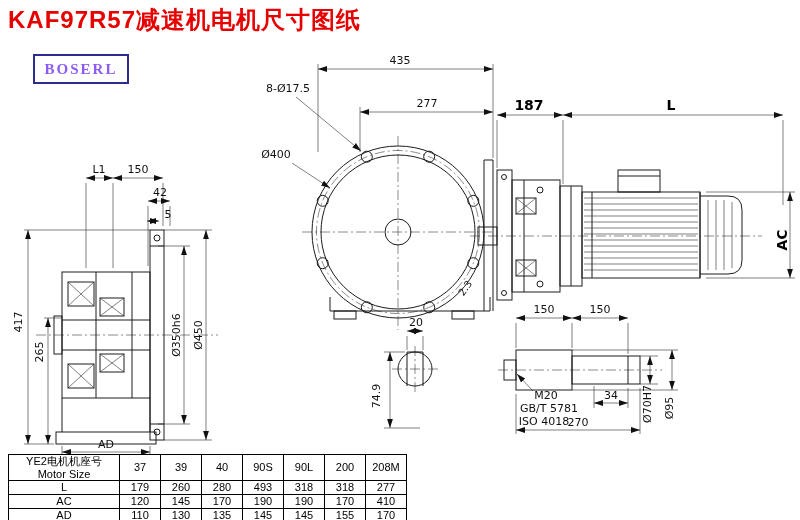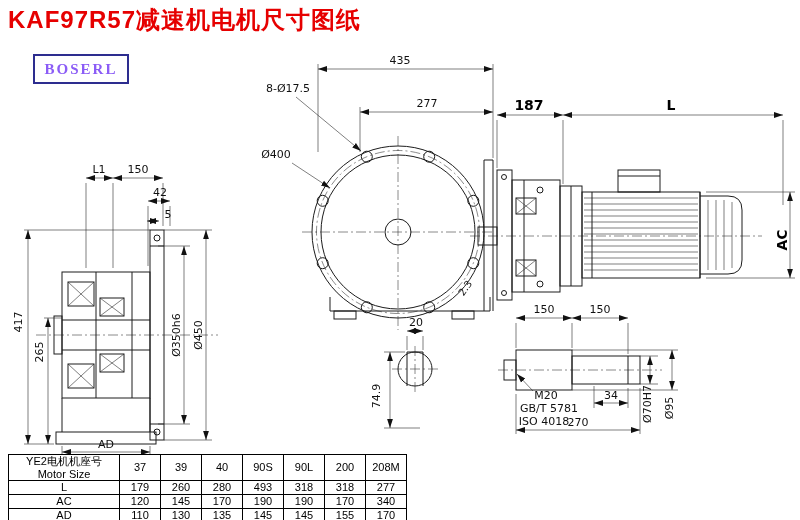--- a/index.html
+++ b/index.html
@@ -299,21 +299,21 @@
     <td>277</td>
   </tr>
   <tr>
     <td>AC</td>
     <td>120</td>
     <td>145</td>
     <td>170</td>
     <td>190</td>
     <td>190</td>
     <td>170</td>
-    <td>340</td>
+    <td>410</td>
   </tr>
   <tr>
     <td>AD</td>
     <td>110</td>
     <td>130</td>
     <td>135</td>
     <td>145</td>
     <td>145</td>
     <td>155</td>
     <td>170</td>

